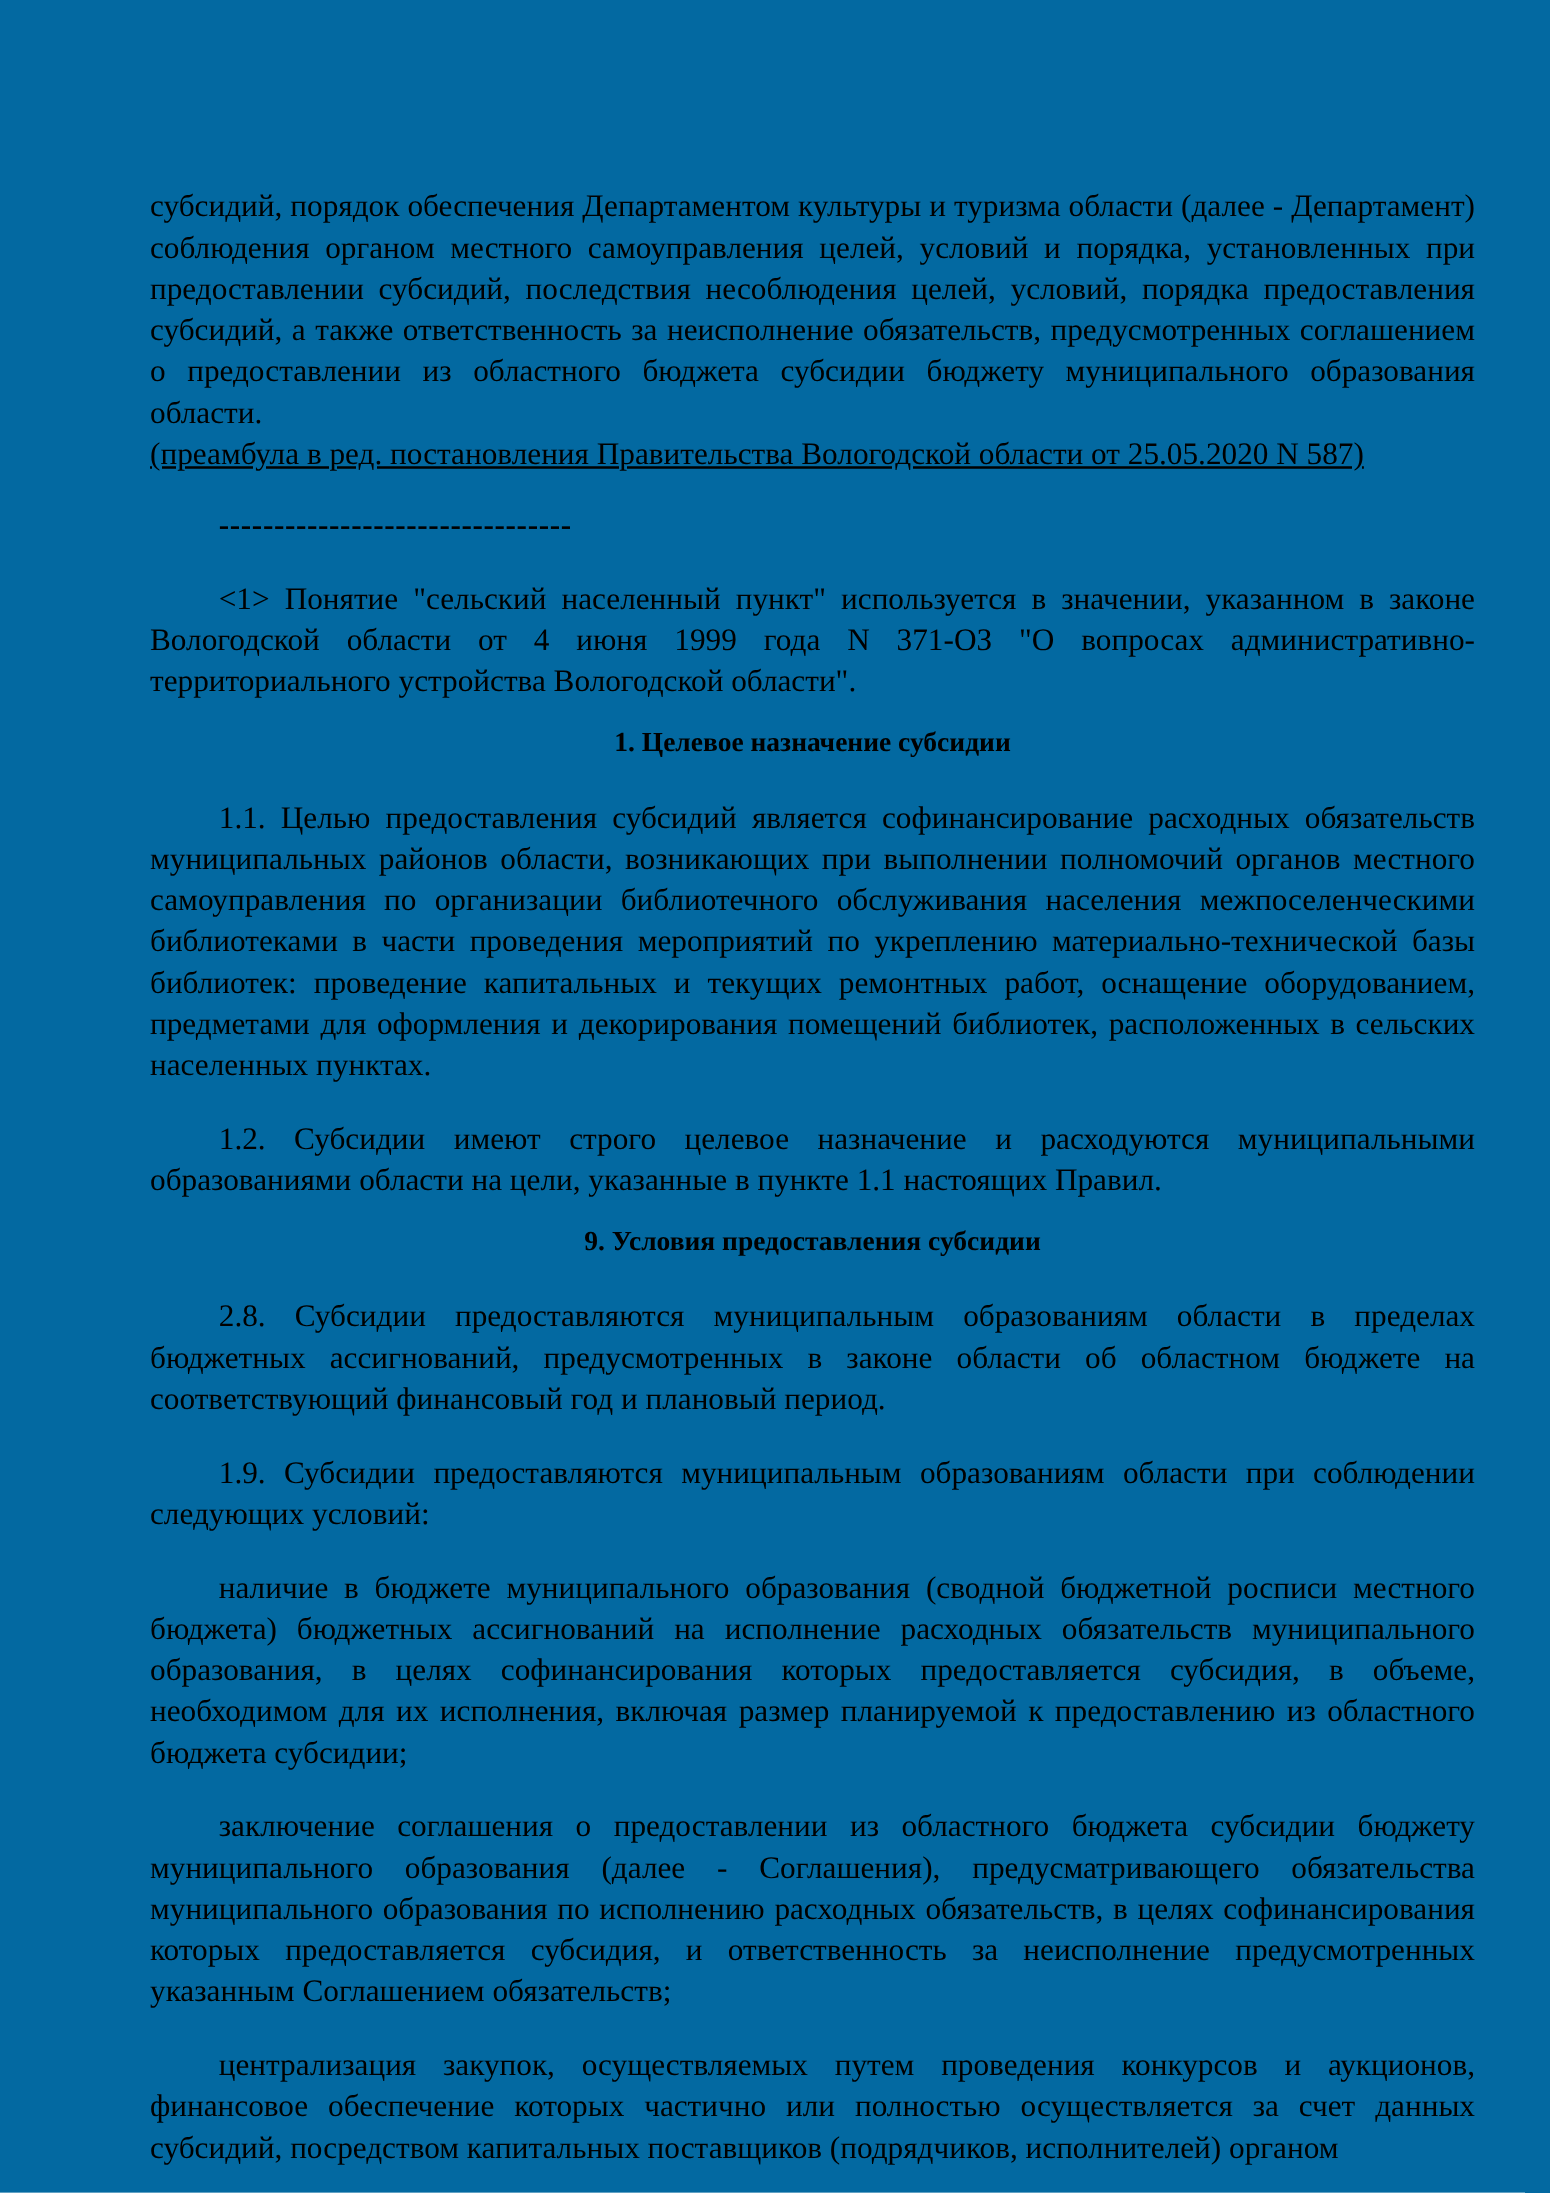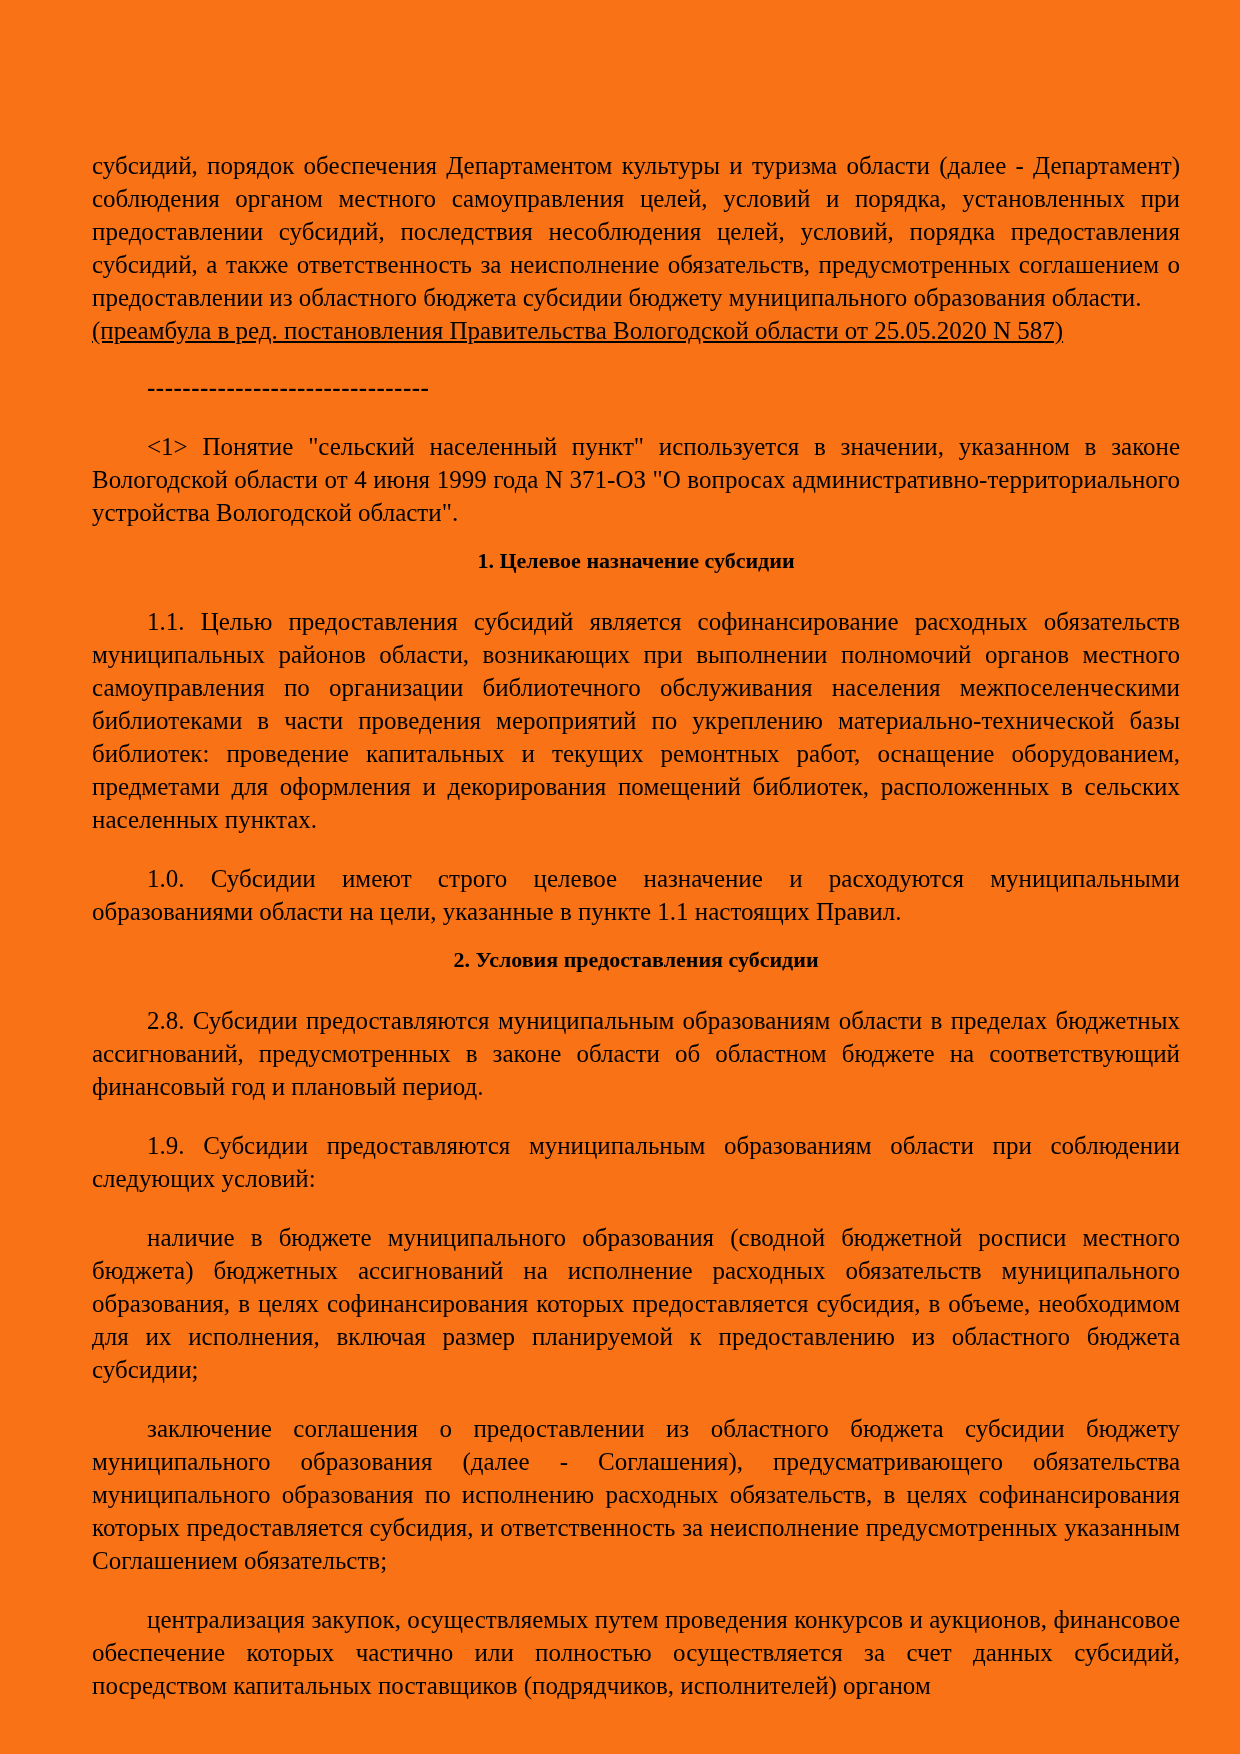--- a/index.html
+++ b/index.html
@@ -9,26 +9,26 @@
   }
   body {
     width: 1240px;
     height: 1754px;
     overflow: hidden;
   }
   .page {
     box-sizing: border-box;
     width: 1240px;
     height: 1754px;
-    padding: 123px 60px 0 92px;
+    padding: 123px 60px 0 120px;
     font-family: "Liberation Serif", "DejaVu Serif", serif;
     font-size: 25px;
     line-height: 33px;
     color: #000000;
-    background: #f97316;
+    background: #0369a1;
   }
   .page p, .page h2 {
     margin: 26px 0 0 0;
     padding: 0;
   }
   .page > *:first-child {
     margin-top: 0;
   }
   .para {
     text-align: justify;
@@ -63,21 +63,21 @@
 <body>
 
 <div class="page">
   <div id="doc-body">
       <p class="para">субсидий, порядок обеспечения Департаментом культуры и туризма области (далее - Департамент) соблюдения органом местного самоуправления целей, условий и порядка, установленных при предоставлении субсидий, последствия несоблюдения целей, условий, порядка предоставления субсидий, а также ответственность за неисполнение обязательств, предусмотренных соглашением о предоставлении из областного бюджета субсидии бюджету муниципального образования области.</p>
       <p class="para note">(преамбула в ред. постановления Правительства Вологодской области от 25.05.2020 N 587)</p>
       <p class="separator">--------------------------------</p>
       <p class="para indent">&lt;1&gt; Понятие "сельский населенный пункт" используется в значении, указанном в законе Вологодской области от 4 июня 1999 года N 371-ОЗ "О вопросах административно-территориального устройства Вологодской области".</p>
       <h2 class="heading">1. Целевое назначение субсидии</h2>
       <p class="para indent">1.1. Целью предоставления субсидий является софинансирование расходных обязательств муниципальных районов области, возникающих при выполнении полномочий органов местного самоуправления по организации библиотечного обслуживания населения межпоселенческими библиотеками в части проведения мероприятий по укреплению материально-технической базы библиотек: проведение капитальных и текущих ремонтных работ, оснащение оборудованием, предметами для оформления и декорирования помещений библиотек, расположенных в сельских населенных пунктах.</p>
-      <p class="para indent">1.0. Субсидии имеют строго целевое назначение и расходуются муниципальными образованиями области на цели, указанные в пункте 1.1 настоящих Правил.</p>
-      <h2 class="heading">2. Условия предоставления субсидии</h2>
+      <p class="para indent">1.2. Субсидии имеют строго целевое назначение и расходуются муниципальными образованиями области на цели, указанные в пункте 1.1 настоящих Правил.</p>
+      <h2 class="heading">9. Условия предоставления субсидии</h2>
       <p class="para indent">2.8. Субсидии предоставляются муниципальным образованиям области в пределах бюджетных ассигнований, предусмотренных в законе области об областном бюджете на соответствующий финансовый год и плановый период.</p>
       <p class="para indent">1.9. Субсидии предоставляются муниципальным образованиям области при соблюдении следующих условий:</p>
       <p class="para indent">наличие в бюджете муниципального образования (сводной бюджетной росписи местного бюджета) бюджетных ассигнований на исполнение расходных обязательств муниципального образования, в целях софинансирования которых предоставляется субсидия, в объеме, необходимом для их исполнения, включая размер планируемой к предоставлению из областного бюджета субсидии;</p>
       <p class="para indent">заключение соглашения о предоставлении из областного бюджета субсидии бюджету муниципального образования (далее - Соглашения), предусматривающего обязательства муниципального образования по исполнению расходных обязательств, в целях софинансирования которых предоставляется субсидия, и ответственность за неисполнение предусмотренных указанным Соглашением обязательств;</p>
       <p class="para indent">централизация закупок, осуществляемых путем проведения конкурсов и аукционов, финансовое обеспечение которых частично или полностью осуществляется за счет данных субсидий, посредством капитальных поставщиков (подрядчиков, исполнителей) органом</p>
     </div>
 </div>
 
 </body></html>

